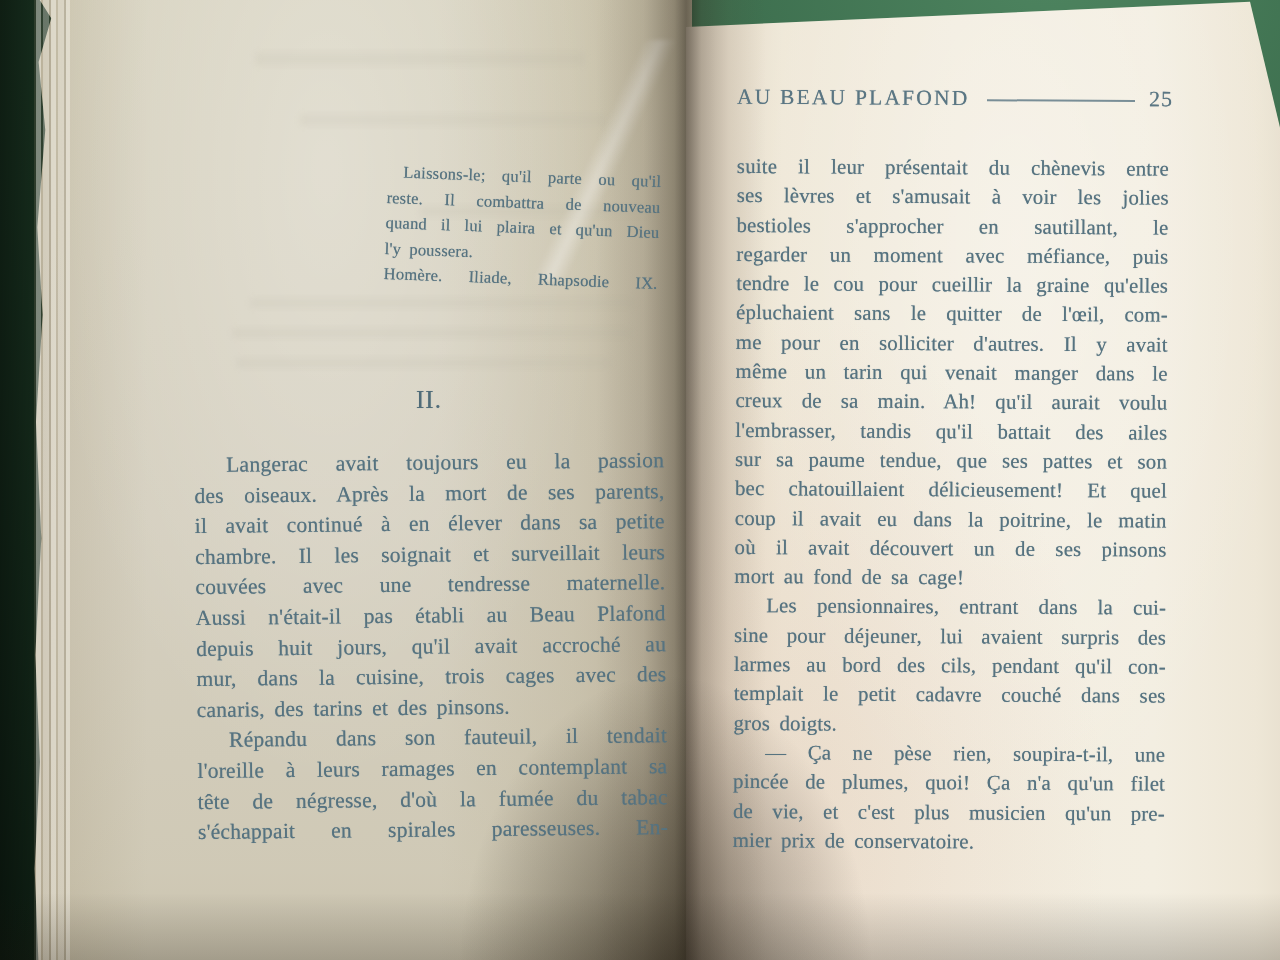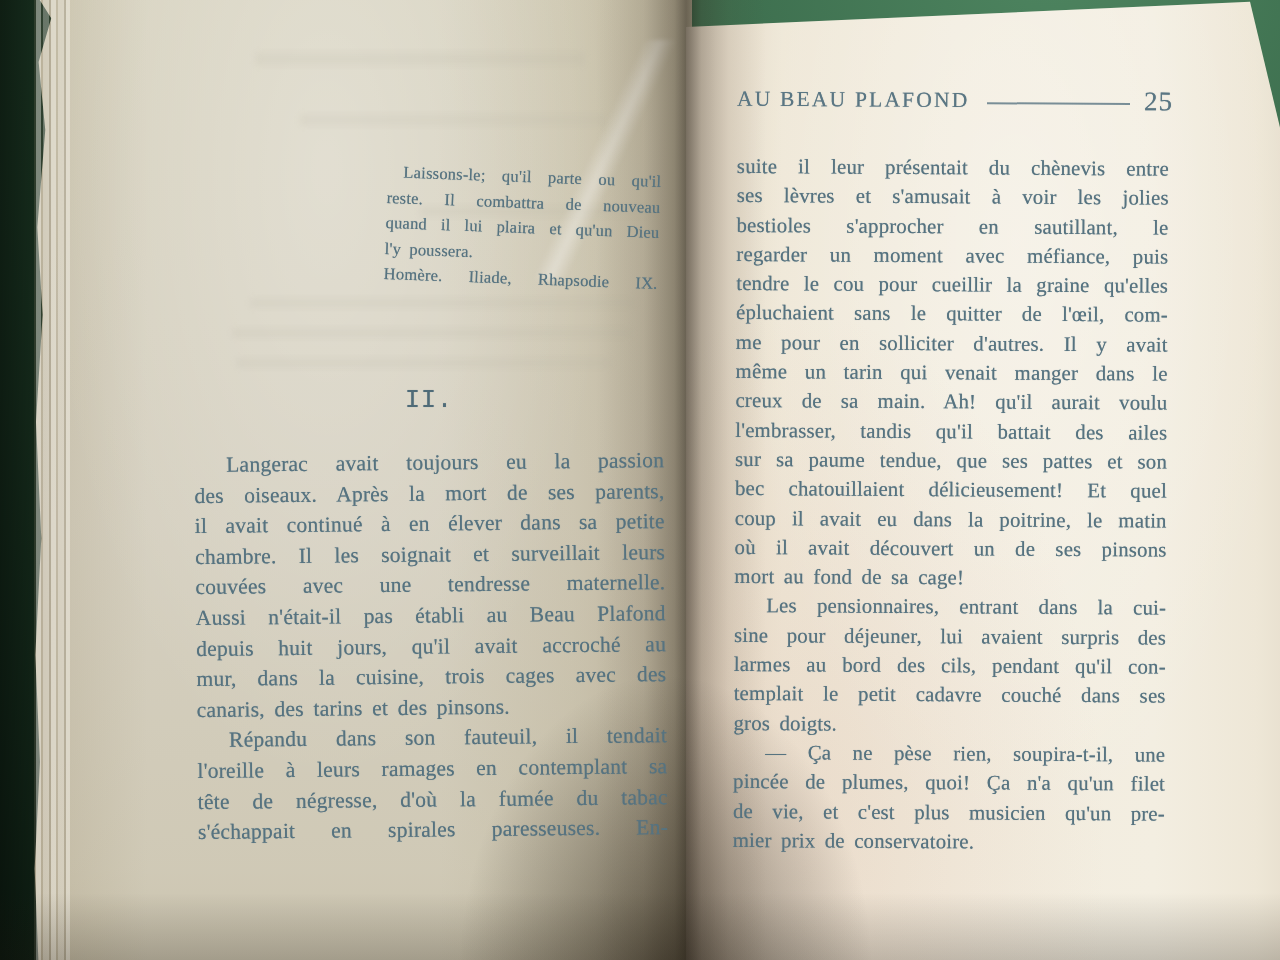--- a/index.html
+++ b/index.html
@@ -67,29 +67,29 @@
       radial-gradient(ellipse at 52% 102%, rgba(28,22,13,.55) 0%, rgba(28,22,13,0) 22%),
       linear-gradient(180deg, transparent 93%, rgba(25,20,12,.22) 100%);
   }
   
   .txt{position:absolute;z-index:4;color:#567380;text-shadow:0 0 .7px rgba(86,115,128,.75);}
   .l{text-align:justify;text-align-last:justify;letter-spacing:.2px;}
   .end{text-align-last:left;word-spacing:4px;}
   .ind{text-indent:32px;}
   .epigraph{left:388px;top:159px;width:274px;font-size:16.5px;line-height:25.6px;transform:rotate(2.1deg);transform-origin:left top;}
   .epigraph .ind{text-indent:16px;}
-  .section-heading{left:198px;top:386px;width:462px;text-align:center;font-size:25px;letter-spacing:1px;color:#4f6b78;font-family:Liberation Mono, monospace;}
+  .section-heading{left:198px;top:386px;width:462px;text-align:center;font-size:25px;letter-spacing:1px;color:#4f6b78;}
   .left-body{left:194px;top:450px;width:470px;font-size:21.6px;line-height:30.6px;transform:rotate(-0.6deg);transform-origin:left top;}
   .right-body{left:737px;top:151px;width:432px;font-size:20.8px;line-height:29.3px;transform:rotate(0.35deg);transform-origin:left top;}
   .running-header{
     left:737px;top:85px;width:436px;display:flex;align-items:center;
     font-size:21.5px;letter-spacing:2.2px;color:#5a7683;transform:rotate(0.35deg);
   }
   .header-rule{flex:1;height:0;border-top:2px solid rgba(90,118,131,.8);margin:4px 14px 0 18px;}
-  .page-number{font-size:27px;letter-spacing:1px;}
+  .page-number{font-size:22px;letter-spacing:1px;}
 </style>
 </head>
 <body>
 
 <div class="photo">
 
   <div class="page page-left"></div>
   <div class="page page-right"></div>
 
   <div class="left-edge"></div>

